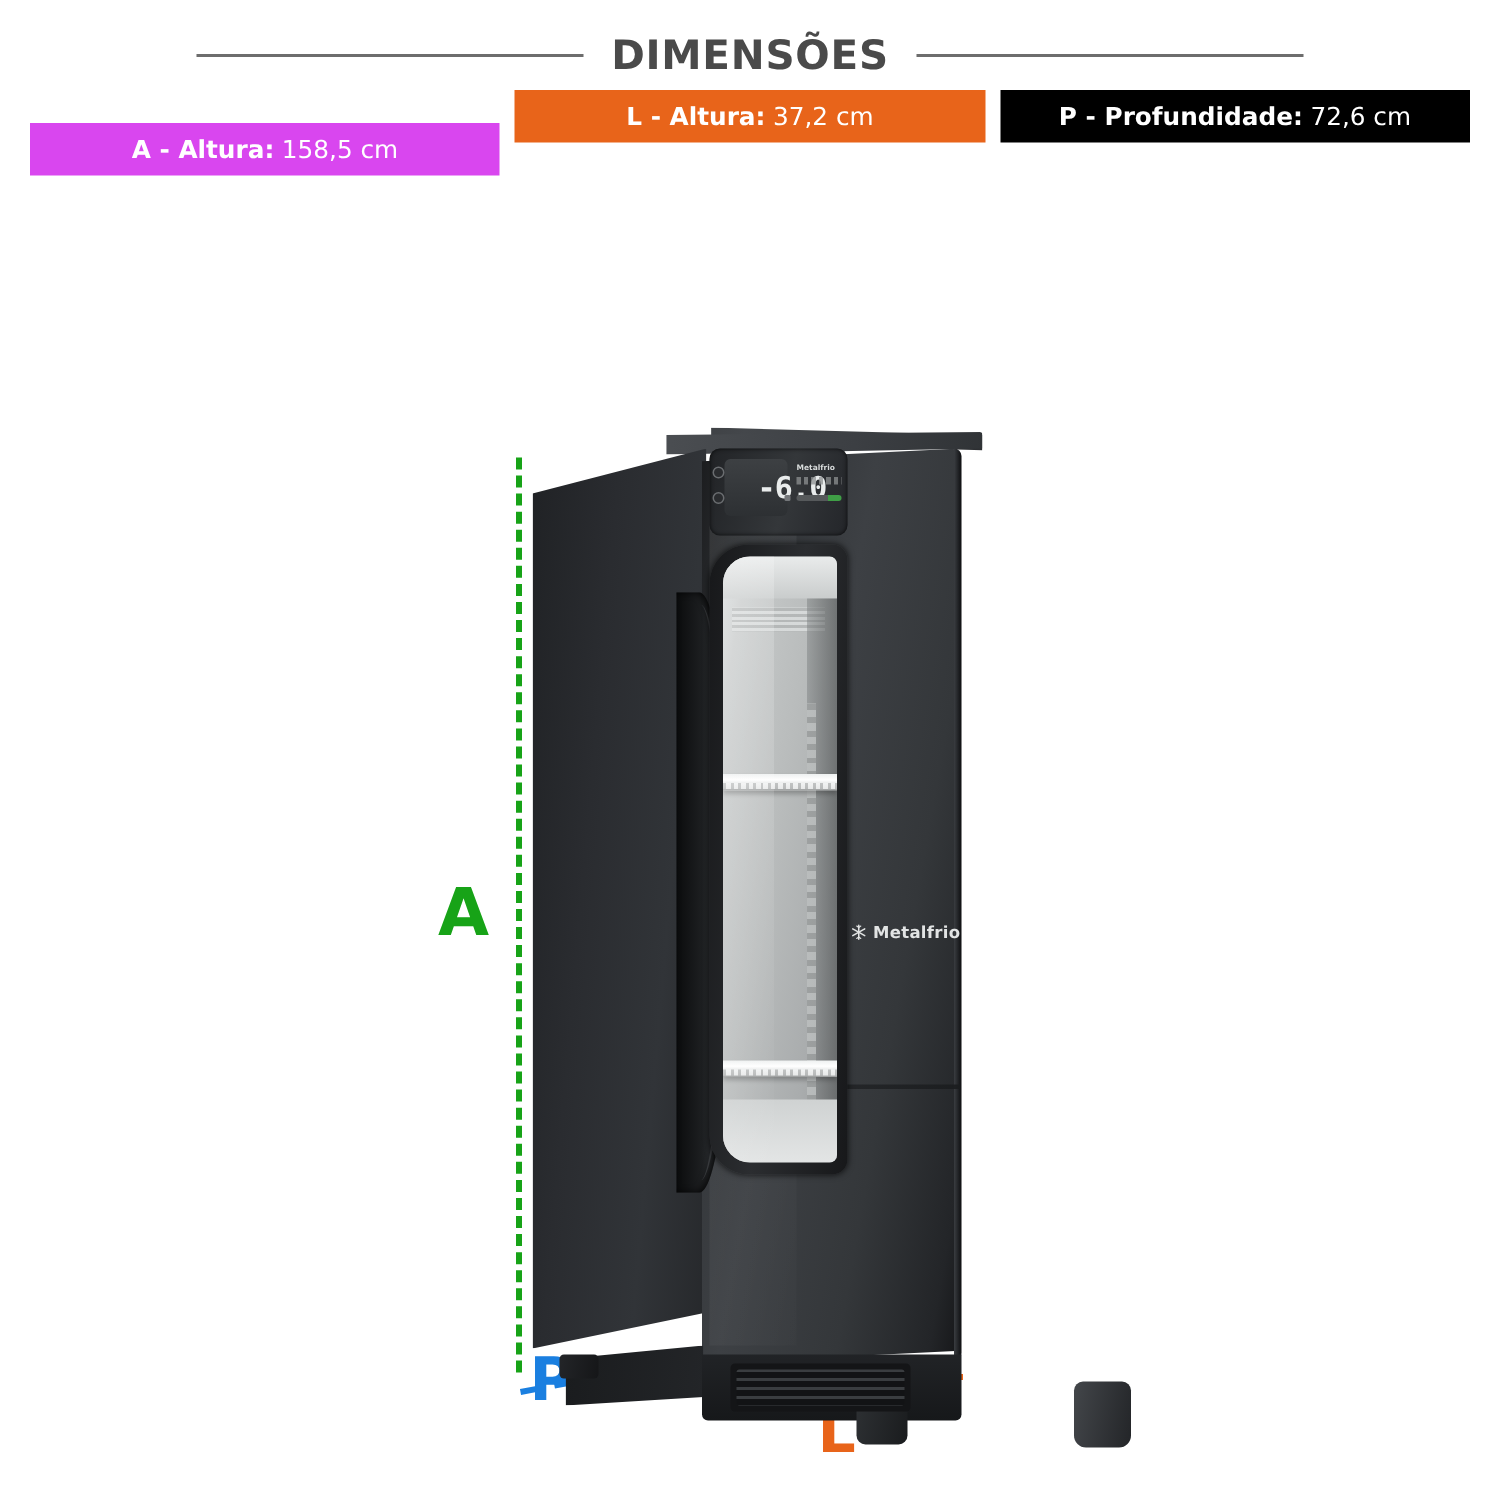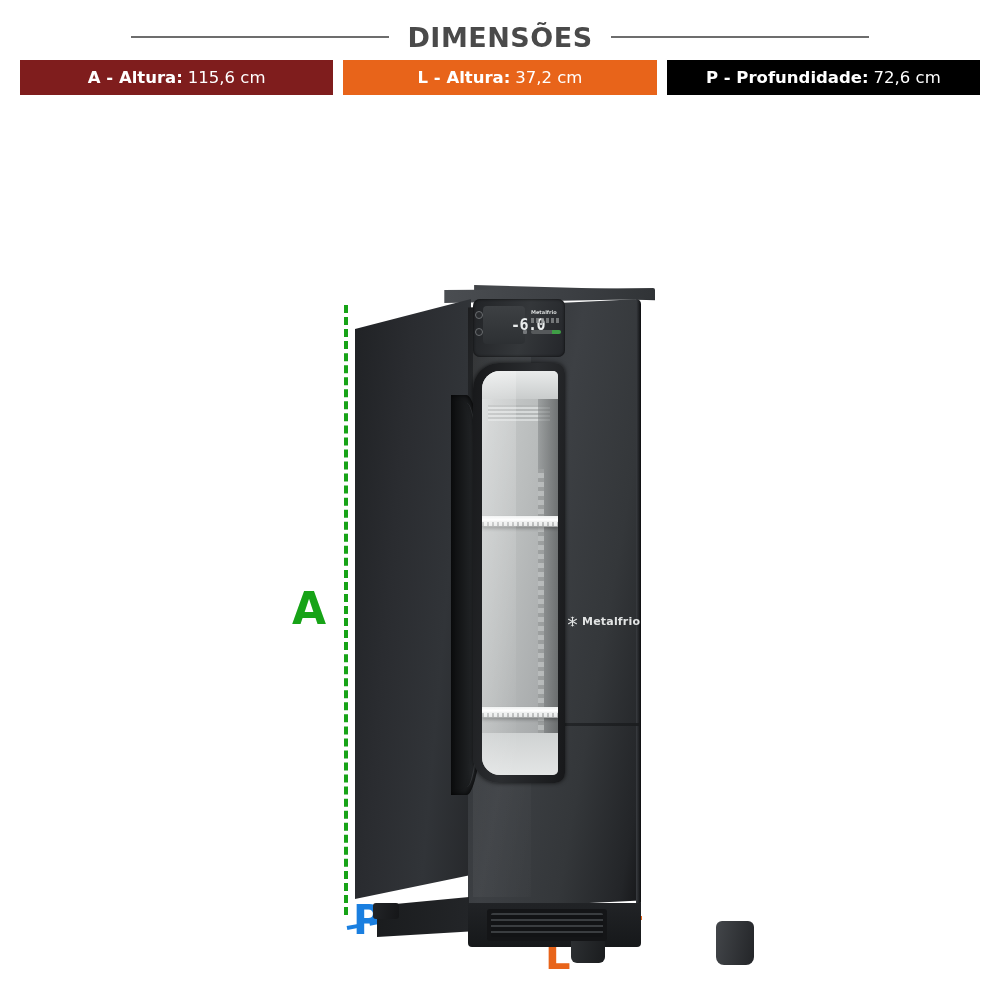--- a/index.html
+++ b/index.html
@@ -207,21 +207,21 @@
     border-radius:7px;
     box-shadow:inset 0 0 3px rgba(0,0,0,.8);
   }
   #display{
     position:absolute; left:128px; top:21px; width:42px; height:38px;
     background:linear-gradient(to bottom,#3d4043,#2d3033);
     border-radius:4px;
     display:flex; align-items:center; justify-content:center;
   }
   #display-value{
-    color:#e9ecec; font-size:15px; font-weight:700;
+    color:#e9ecec; font-size:20px; font-weight:700;
     font-family:"DejaVu Sans Mono", monospace; letter-spacing:-0.5px;margin-left:48px;
   }
   .panel-btn{
     position:absolute; left:120px; width:8px; height:8px;
     border-radius:50%;
     background:#2a2c2f; border:1px solid #6a6d70;
   }
   #btn-up{ top:26px; }
   #btn-down{ top:43px; }
   #panel-logo{
@@ -298,23 +298,23 @@
 <div id="header">
 
   <div id="title-row">
     <div class="rule" id="rule-left"></div>
     <div id="page-title">DIMENSÕES</div>
     <div class="rule" id="rule-right"></div>
   </div>
 
   <div id="badges">
 
-    <div class="badge" style="background:#7f1d1d;">
+    <div class="badge" style="background:#d946ef;margin-top:22px;">
       <span class="k">A - Altura:</span>
-      <span class="v">115,6 cm</span>
+      <span class="v">158,5 cm</span>
     </div>
 
     <div class="badge" style="background:#e8641a;">
       <span class="k">L - Altura:</span>
       <span class="v">37,2 cm</span>
     </div>
 
     <div class="badge" style="background:#000000;">
       <span class="k">P - Profundidade:</span>
       <span class="v">72,6 cm</span>

